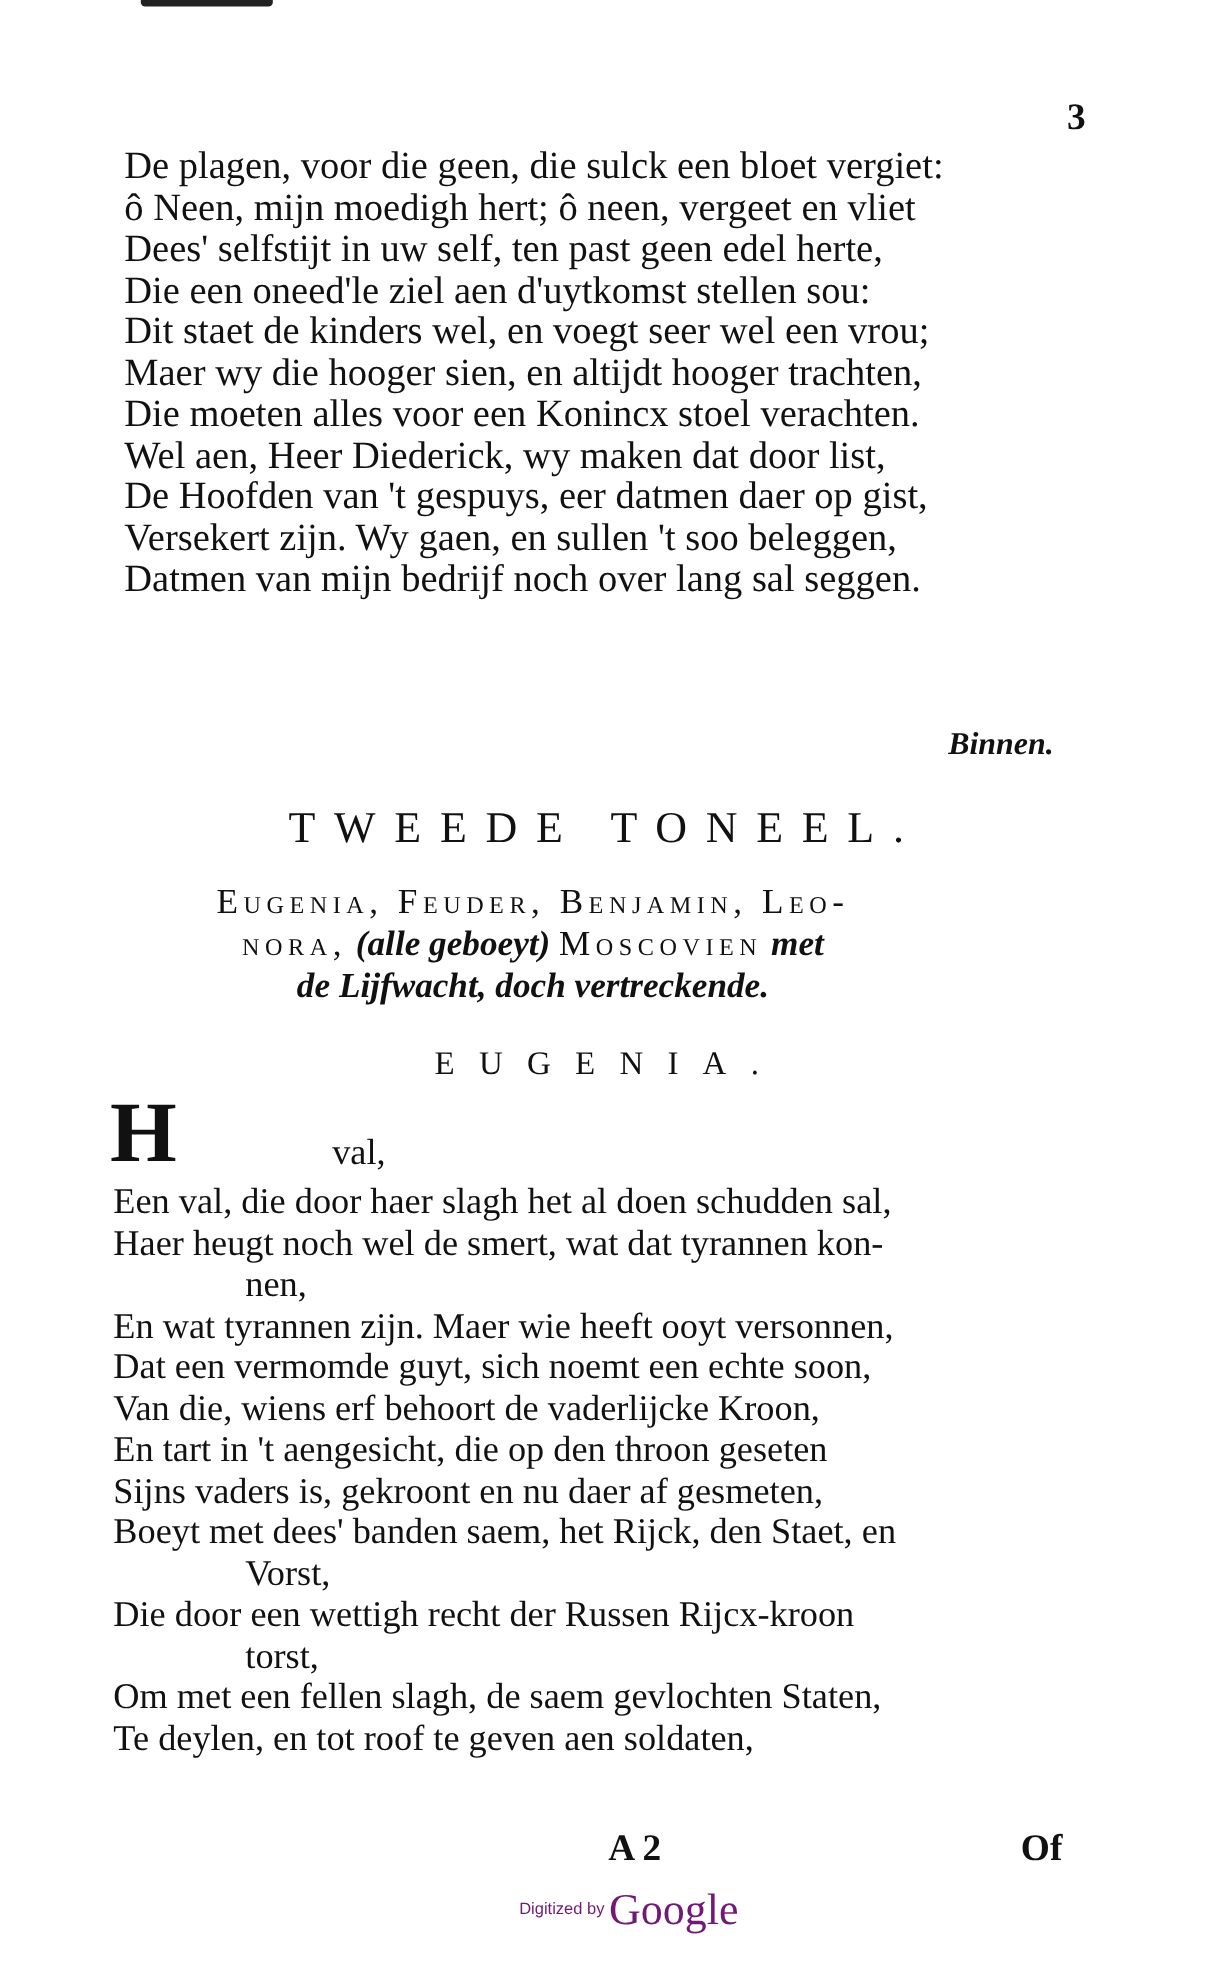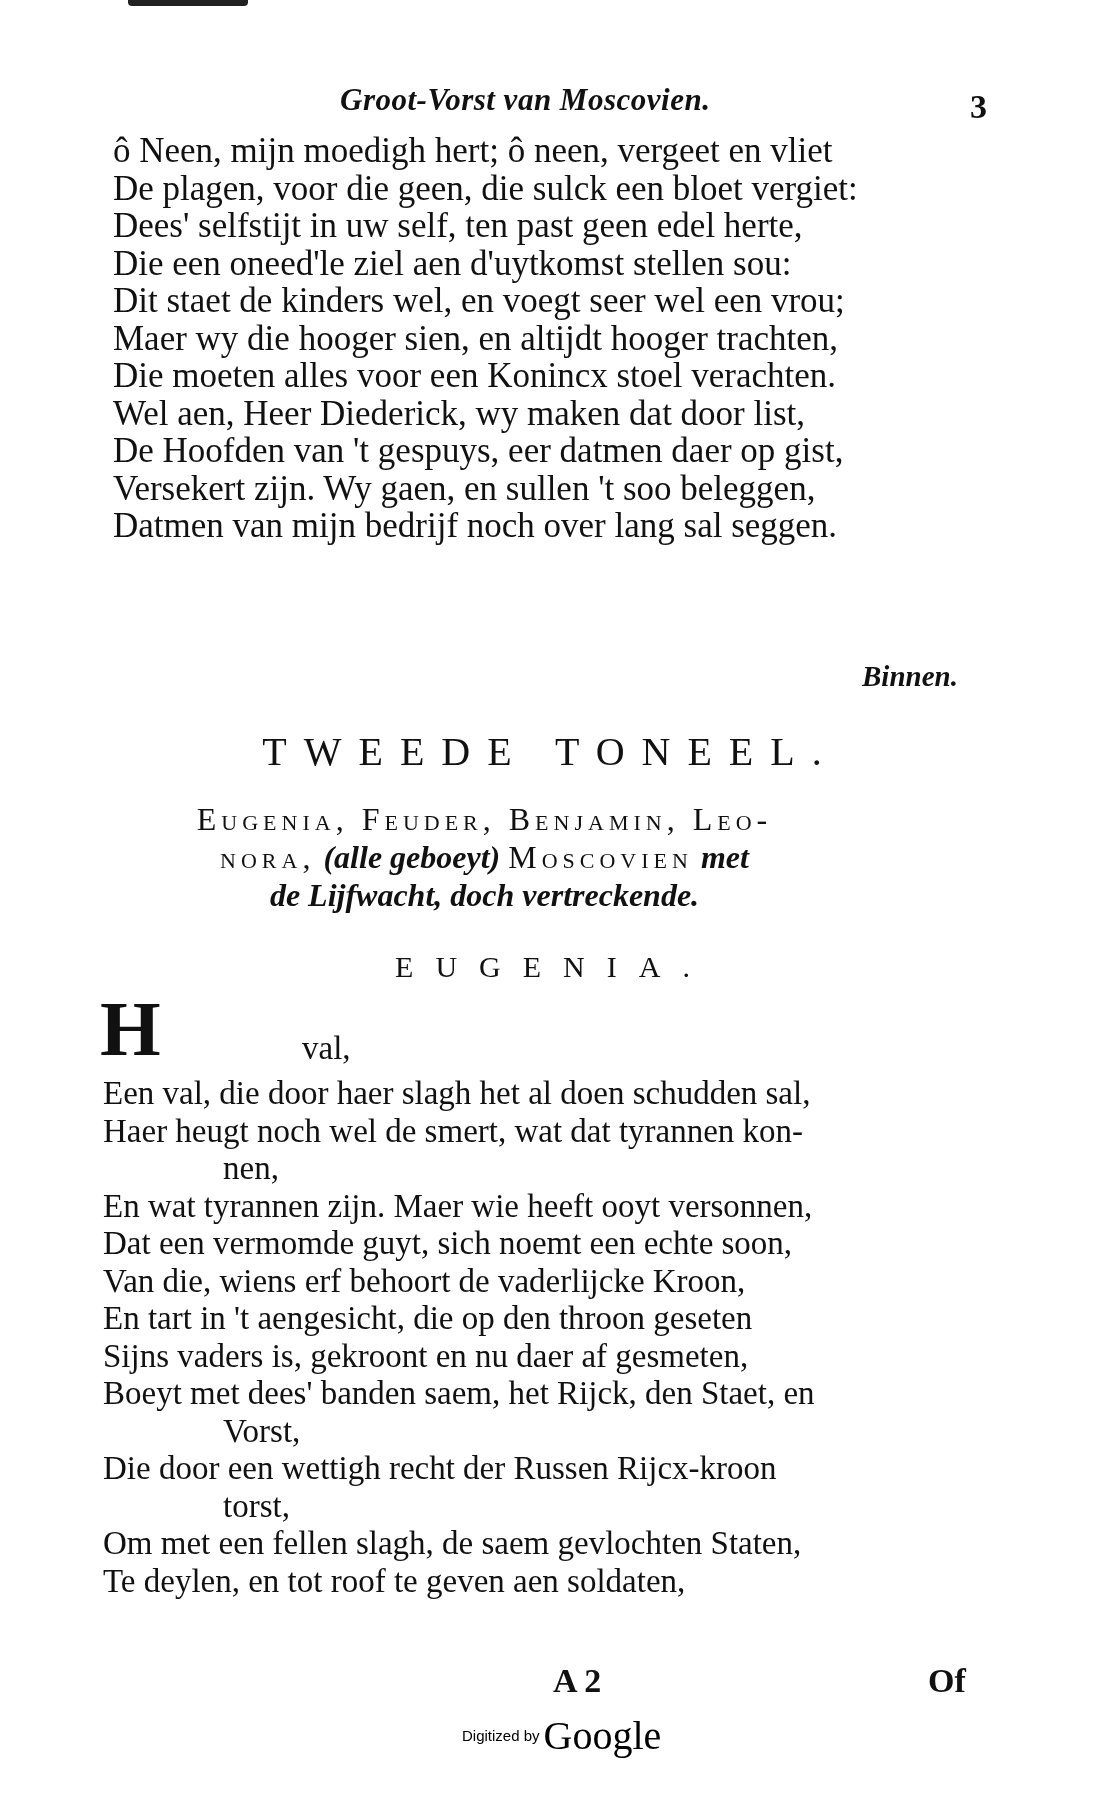--- a/index.html
+++ b/index.html
@@ -18,36 +18,35 @@
     .speaker { position: absolute; top: 950px; left: 0; width: 1067px; text-align: center; font-size: 30px; letter-spacing: 22px; padding-left: 40px; box-sizing: border-box; }
     .dropcap { position: absolute; top: 990px; left: 100px; font-size: 78px; line-height: 78px; font-weight: bold; }
     .first-line { position: absolute; top: 990px; left: 158px; font-size: 33px; line-height: 37px; white-space: nowrap; }
     .first-line .small { font-size: 29px; }
     .first-cont { position: absolute; top: 1030px; left: 302px; font-size: 33px; }
     .speech { position: absolute; left: 103px; font-size: 33px; line-height: 37.5px; white-space: nowrap; }
     .speech .line { display: block; height: 37.5px; }
     .speech .line.cont { padding-left: 120px; }
     .signature { position: absolute; top: 1662px; left: 553px; font-size: 34px; font-weight: bold; }
     .catchword { position: absolute; top: 1662px; left: 928px; font-size: 34px; font-weight: bold; }
-    .watermark { position: absolute; top: 1712px; left: 462px; color: #000000; white-space: nowrap; }
+    .watermark { position: absolute; top: 1712px; left: 472px; color: #701a75; white-space: nowrap; }
     .watermark .dig { font-family: "Liberation Sans", sans-serif; font-size: 15px; vertical-align: middle; }
     .watermark .g { font-family: "Liberation Serif", serif; font-size: 40px; vertical-align: middle; }
   </style>
 </head>
 <body>
 
 <div class="page">
   <div class="smudge"></div>
 
-  <div class="running-head">Groot-Vorst van Moscovien.</div>
   <div class="page-number">3</div>
 
   <div class="verse" style="top:132px;">
+    <span class="line">De plagen, voor die geen, die sulck een bloet vergiet:</span>
     <span class="line">ô Neen, mijn moedigh hert; ô neen, vergeet en vliet</span>
-    <span class="line">De plagen, voor die geen, die sulck een bloet vergiet:</span>
     <span class="line">Dees' selfstijt in uw self, ten past geen edel herte,</span>
     <span class="line">Die een oneed'le ziel aen d'uytkomst stellen sou:</span>
     <span class="line">Dit staet de kinders wel, en voegt seer wel een vrou;</span>
     <span class="line">Maer wy die hooger sien, en altijdt hooger trachten,</span>
     <span class="line">Die moeten alles voor een Konincx stoel verachten.</span>
     <span class="line">Wel aen, Heer Diederick, wy maken dat door list,</span>
     <span class="line">De Hoofden van 't gespuys, eer datmen daer op gist,</span>
     <span class="line">Versekert zijn. Wy gaen, en sullen 't soo beleggen,</span>
     <span class="line">Datmen van mijn bedrijf noch over lang sal seggen.</span>
   </div>

